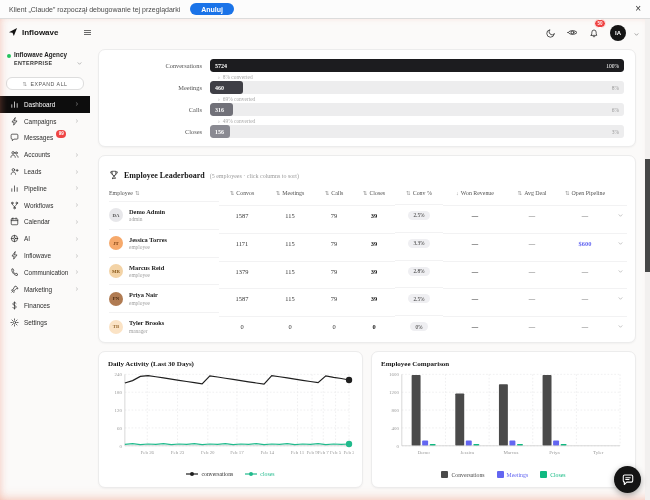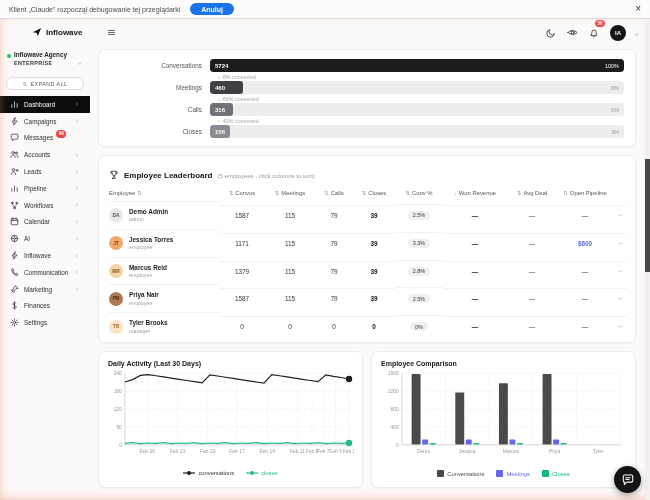--- a/index.html
+++ b/index.html
@@ -7,21 +7,21 @@
   *{box-sizing:border-box;}
 
   
   .debug-banner{height:19px;display:flex;align-items:center;gap:10px;padding:0 9px;
     background:#fcfcfc;border-bottom:1px solid #dcdcdc;font-size:7px;color:#4a4a4a;}
   .banner-btn{background:#1a73e8;color:#fff;border:none;border-radius:9px;
     padding:2.5px 11px;font-size:7px;font-weight:bold;cursor:pointer;}
   .banner-close{margin-left:auto;color:#333;font-size:10px;cursor:pointer;line-height:1;}
 
   
-  .app{position:absolute;top:19px;left:0;right:0;bottom:0;background:#fbfaf9;padding-left:24px;}
+  .app{position:absolute;top:19px;left:0;right:0;bottom:0;background:#fbfaf9;}
   .vignette{position:absolute;inset:0;pointer-events:none;z-index:60;
     box-shadow:inset 4px 0 10px -4px rgba(238,130,100,.30),
                inset 0 -6px 12px -5px rgba(238,130,100,.38),
                inset -3px 0 8px -5px rgba(238,130,100,.18);}
   .app-header{height:27px;display:flex;align-items:center;justify-content:space-between;
     padding:0 10px 0 8px;}
   .brand-area{display:flex;align-items:center;width:84px;justify-content:space-between;color:#111;}
   .brand{display:flex;align-items:center;gap:4px;font-size:8px;font-weight:bold;color:#111;}
   .header-actions{display:flex;align-items:center;gap:11px;color:#333;}
   .icon-btn{position:relative;display:flex;align-items:center;cursor:pointer;color:#333;}
@@ -47,21 +47,21 @@
   .nav-icon{display:flex;align-items:center;flex:none;}
   .nav-label{white-space:nowrap;}
   .nav-badge{background:#ef4444;color:#fff;font-size:4.5px;font-weight:bold;border-radius:6px;
     padding:1.5px 2.5px;margin-left:-2px;transform:translateY(-4px);}
   .nav-chev{margin-left:auto;color:#9a9a9a;display:flex;}
   .nav-item.active .nav-chev{color:#bbb;}
 
   
   .main{position:absolute;top:27px;left:90px;right:6px;bottom:0;padding:3px 8px 0 8px;}
   .card{background:#fff;border:1px solid #ececec;border-radius:7px;
-    box-shadow:0 1px 2px rgba(20,20,20,.04);}
+    box-shadow:0 1px 2px rgba(20,20,20,.04);font-family:Liberation Serif, serif;}
 
   
   .funnel-card{padding:9px 11px 8px 11px;}
   .f-row{display:flex;align-items:center;height:13px;}
   .f-label{width:100px;flex:none;text-align:right;font-size:6.4px;color:#555;padding-right:8px;}
   .f-track{flex:1;height:13px;background:#ededee;border-radius:3px;position:relative;overflow:hidden;}
   .f-bar{position:absolute;left:0;top:0;bottom:0;border-radius:3px;display:flex;align-items:center;
     color:#fff;font-size:6px;font-weight:bold;padding-left:5px;min-width:20px;}
   .f-pct{position:absolute;right:5px;top:0;bottom:0;display:flex;align-items:center;
     font-size:5.5px;color:#999;}

